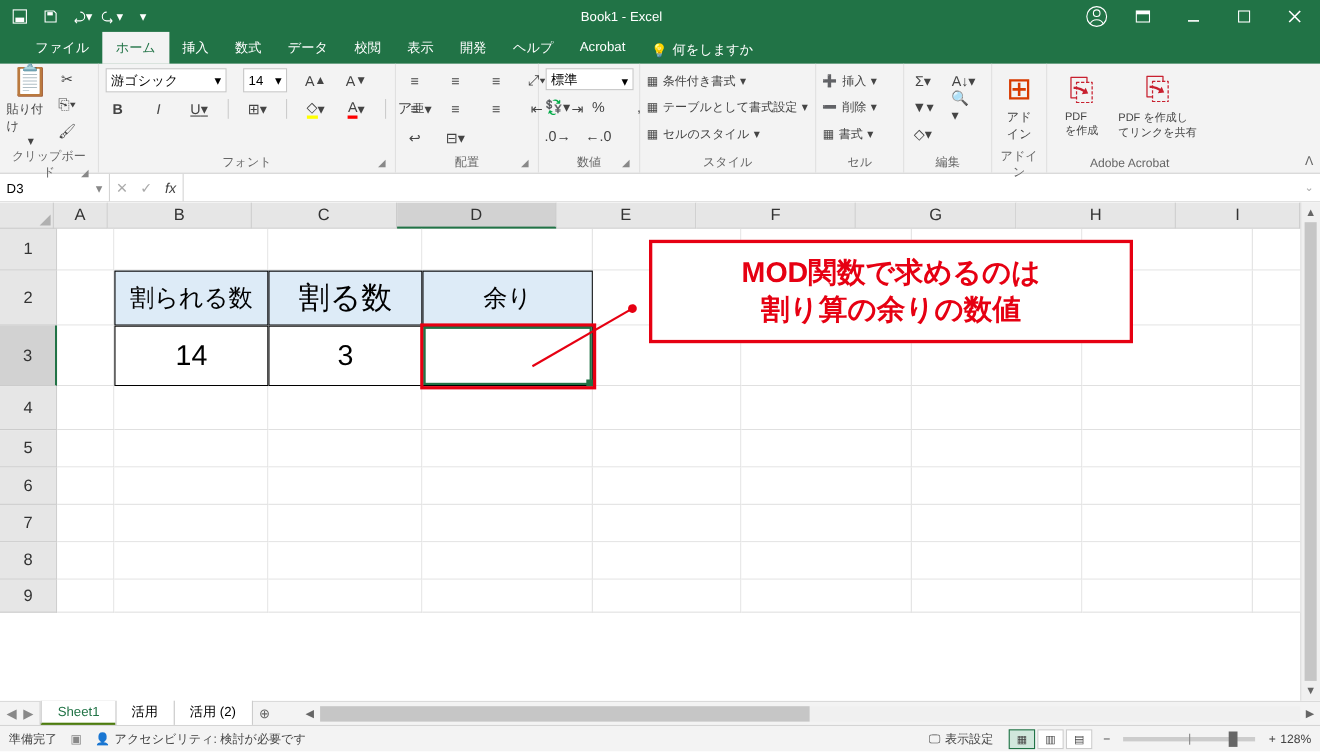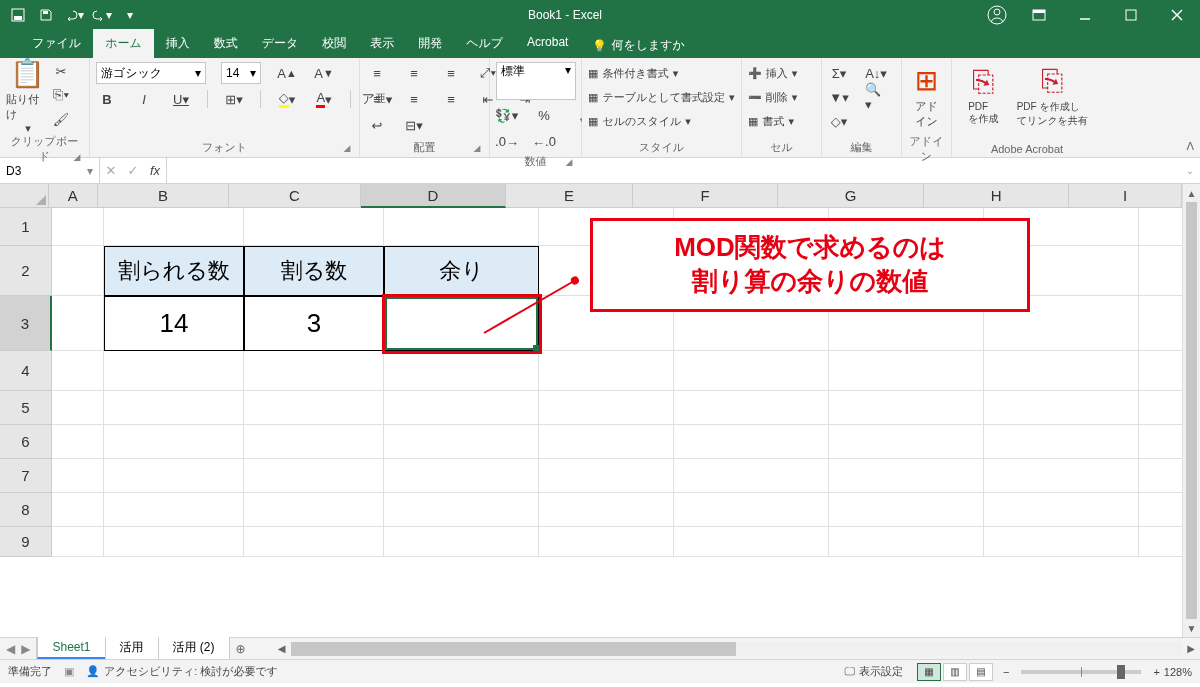--- a/index.html
+++ b/index.html
@@ -29,21 +29,21 @@
 .ribbon .collapse { position: absolute; right: 6px; bottom: 4px; font-size: 11px; color: #666; }
 
 .bigbtn { display: flex; flex-direction: column; align-items: center; justify-content: center; font-size: 11px; color: #444; width: 44px; height: 72px; cursor: pointer; }
 .bigbtn .bigicon { font-size: 28px; margin-bottom: 2px; }
 .smbtn { width: 22px; height: 22px; display: flex; align-items: center; justify-content: center; color: #444; font-size: 13px; cursor: pointer; }
 .colstack { display: flex; flex-direction: column; gap: 2px; }
 .rowstack { display: flex; align-items: center; gap: 15px; }
 
 .fontsel { width: 110px; height: 22px; font-size: 12px; border: 1px solid #c6c6c6; background: #fff; padding: 0 4px; display: flex; align-items: center; justify-content: space-between; }
 .sizesel { width: 40px; height: 22px; font-size: 12px; border: 1px solid #c6c6c6; background: #fff; padding: 0 4px; display: flex; align-items: center; justify-content: space-between; }
-.numfmt { height: 38px; font-size: 12px; border: 1px solid #c6c6c6; background: #fff; padding: 0 4px; display: flex; align-items: flex-start; justify-content: space-between; width: 80px; }
+.numfmt { height: 20px; font-size: 12px; border: 1px solid #c6c6c6; background: #fff; padding: 0 4px; display: flex; align-items: flex-end; justify-content: space-between; width: 80px; }
 
 .styleitem { font-size: 11px; color: #444; display: flex; align-items: center; gap: 4px; height: 22px; cursor: pointer; }
 .cellitem { font-size: 11px; color: #444; display: flex; align-items: center; gap: 4px; height: 22px; cursor: pointer; }
 
 
 .fbar { height: 26px; display: flex; border-bottom: 1px solid #d4d4d4; background: #fff; }
 .namebox { width: 100px; border-right: 1px solid #d4d4d4; display: flex; align-items: center; padding: 0 6px; font-size: 12px; justify-content: space-between; }
 .fbtns { display: flex; align-items: center; border-right: 1px solid #d4d4d4; }
 .fbtns .smbtn { color: #aaa; }
 .finput { flex: 1; padding: 0 6px; display: flex; align-items: center; font-size: 12px; }
@@ -79,21 +79,21 @@
 
 .vscroll { width: 18px; background: #f0f0f0; border-left: 1px solid #ddd; display: flex; flex-direction: column; }
 .vscroll .sbbtn { height: 18px; display: flex; align-items: center; justify-content: center; font-size: 10px; color: #666; }
 .vscroll .thumb { flex: 1; margin: 0 3px; background: #c6c6c6; }
 
 
 .sheetbar { height: 22px; display: flex; border-top: 1px solid #d4d4d4; background: #f3f3f3; font-size: 12px; }
 .sheetnav { display: flex; align-items: center; padding: 0 6px; gap: 6px; color: #888; border-right: 1px solid #ccc; }
 .sheettabs { display: flex; align-items: flex-end; }
 .stab { padding: 3px 14px; border: 1px solid #ccc; border-bottom: none; background: #fff; cursor: pointer; margin-right: -1px; }
-.stab.active { border-bottom: 2px solid #3b82f6; color: #217346; }
+.stab.active { border-bottom: 2px solid #4d7c0f; color: #217346; }
 .addsheet { width: 24px; display: flex; align-items: center; justify-content: center; color: #666; }
 .hscroll { flex: 1; display: flex; align-items: center; margin-left: 20px; }
 .hscroll .sbbtn { width: 18px; text-align: center; color: #666; font-size: 10px; }
 .hscroll .track { flex: 1; height: 14px; background: #f0f0f0; display: flex; }
 .hscroll .thumb { width: 50%; background: #c6c6c6; }
 
 
 .status { height: 24px; background: #f3f3f3; border-top: 1px solid #d4d4d4; display: flex; align-items: center; font-size: 11px; color: #444; padding: 0 8px; }
 .status .spacer { flex: 1; }
 .viewbtns { display: flex; gap: 2px; margin: 0 6px; }
@@ -387,21 +387,21 @@
             <div class="cell" style="width: 155px; height: 38px;"></div>
             <div class="cell" style="width: 135px; height: 38px;"></div>
             <div class="cell" style="width: 155px; height: 38px;"></div>
             <div class="cell" style="width: 155px; height: 38px;"></div>
             <div class="cell" style="width: 155px; height: 38px;"></div>
             <div class="cell" style="width: 120px; height: 38px;"></div>
           </div>
           <div class="cellrow">
             <div class="cell" style="width: 52px; height: 50px;"></div>
             <div class="cell tblcell tblhead" style="width: 140px; height: 50px; font-size: 22px;">割られる数</div>
-            <div class="cell tblcell tblhead" style="width: 140px; height: 50px; font-size: 22px;">割る数</div>
+            <div class="cell tblcell tblhead" style="width: 140px; height: 50px; font-size: 28px;">割る数</div>
             <div class="cell tblcell tblhead" style="width: 155px; height: 50px; font-size: 22px;">余り</div>
             <div class="cell" style="width: 135px; height: 50px;"></div>
             <div class="cell" style="width: 155px; height: 50px;"></div>
             <div class="cell" style="width: 155px; height: 50px;"></div>
             <div class="cell" style="width: 155px; height: 50px;"></div>
             <div class="cell" style="width: 120px; height: 50px;"></div>
           </div>
           <div class="cellrow">
             <div class="cell" style="width: 52px; height: 55px;"></div>
             <div class="cell tblcell" style="width: 140px; height: 55px; font-size: 26px;">14</div>

